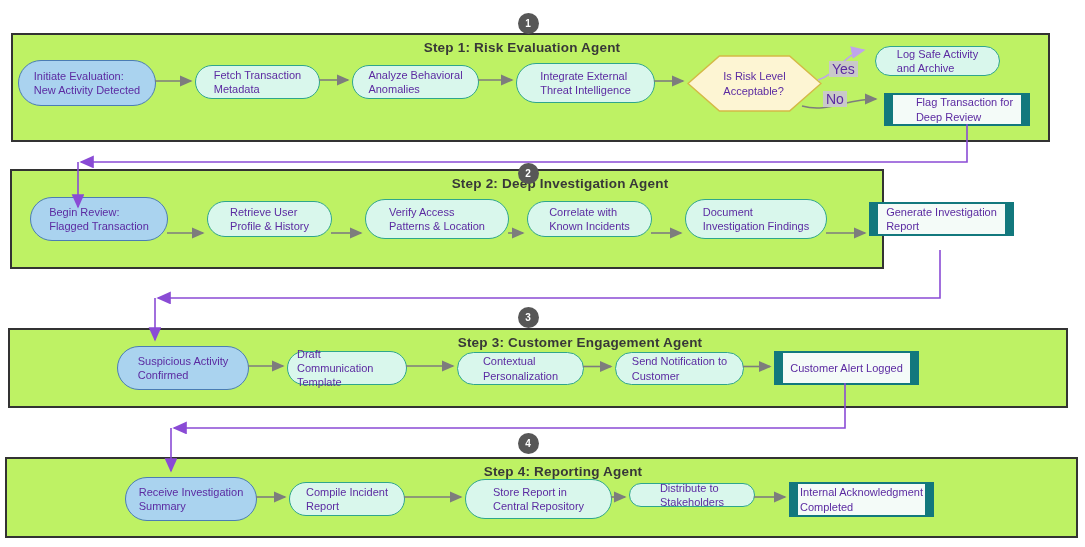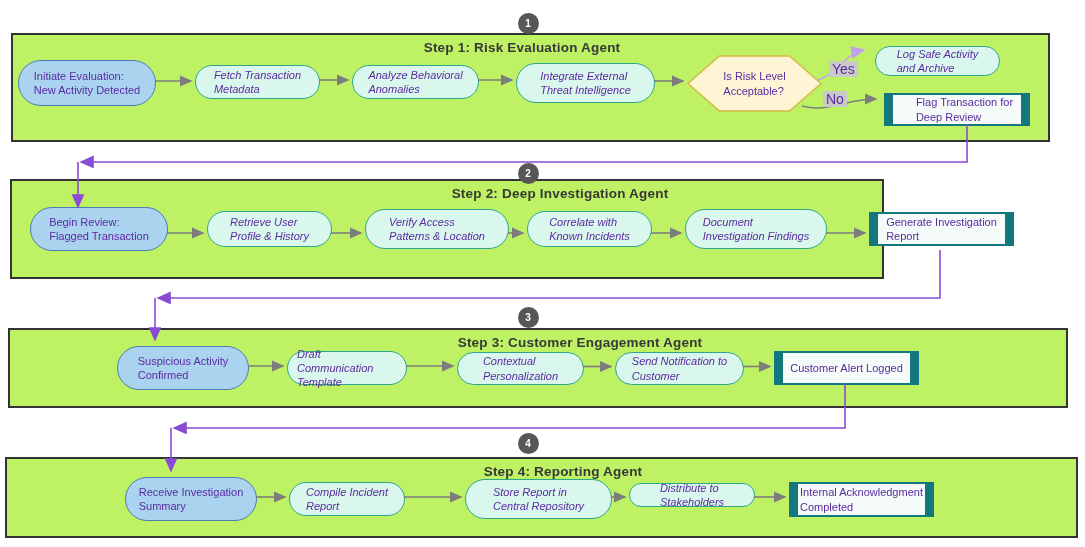--- a/index.html
+++ b/index.html
@@ -8,21 +8,21 @@
   .lane{position:absolute;background:#bef264;border:2px solid #333333;box-sizing:border-box;}
   .lane-title{position:absolute;top:5px;width:400px;text-align:center;
               font-size:13.5px;font-weight:bold;color:#383838;letter-spacing:.2px;}
   .badge{position:absolute;width:21px;height:21px;border-radius:50%;background:#575757;
          color:#ffffff;font-size:10px;font-weight:bold;display:flex;align-items:center;
          justify-content:center;z-index:6;}
   .node{position:absolute;display:flex;align-items:center;justify-content:center;
         box-sizing:border-box;z-index:2;color:#5b2aa1;font-size:11px;line-height:1.28;}
   .lbl{white-space:pre-line;text-align:left;padding:0 9px;position:relative;z-index:1;}
   .node-start{background:#aad3ef;border:1.5px solid #4b7db4;border-radius:60px;}
-  .node-process{background:#d9f7ec;border:1.4px solid #2fa68c;border-radius:60px;font-style:italic;}
+  .node-process{background:#d9f7ec;border:1.4px solid #2fa68c;border-radius:60px;}
   .node-subroutine{background:#f4fbf8;border:2px solid #12787d;}
   .node-subroutine::before,.node-subroutine::after{content:"";position:absolute;top:0;bottom:0;
         width:7px;background:#12787d;}
   .node-subroutine::before{left:0;}
   .node-subroutine::after{right:0;}
   .node-decision{background:transparent;border:none;}
   .node-decision svg{position:absolute;left:0;top:0;}
   #edge-layer{position:absolute;left:0;top:0;z-index:5;pointer-events:none;}
   .edge-label{position:absolute;background:#c9c9c9;color:#5b2aa1;font-size:14px;
               line-height:16px;padding:0 3px;z-index:6;}
@@ -97,21 +97,21 @@
       <div class="node node-process" style="left: 862px; top: 11px; width: 125px; height: 30px;">
         <div class="lbl">Log Safe Activity
 and Archive</div>
       </div>
       <div class="node node-subroutine" style="left: 871px; top: 58px; width: 146px; height: 33px; padding-left: 15px;">
         <div class="lbl">Flag Transaction for
 Deep Review</div>
       </div>
     </div>
     <div class="badge" style="left: 517.5px; top: 12.5px;">1</div>
-    <div class="lane" style="left: 10px; top: 179px; width: 874px; height: 100px;">
+    <div class="lane" style="left: 10px; top: 169px; width: 874px; height: 100px;">
       <div class="lane-title" style="left: 348px;">Step 2: Deep Investigation Agent</div>
       <div class="node node-start" style="left: 18px; top: 26px; width: 138px; height: 44px;">
         <div class="lbl">Begin Review:
 Flagged Transaction</div>
       </div>
       <div class="node node-process" style="left: 195px; top: 30px; width: 125px; height: 36px;">
         <div class="lbl">Retrieve User
 Profile &amp; History</div>
       </div>
       <div class="node node-process" style="left: 353px; top: 28px; width: 144px; height: 40px;">

